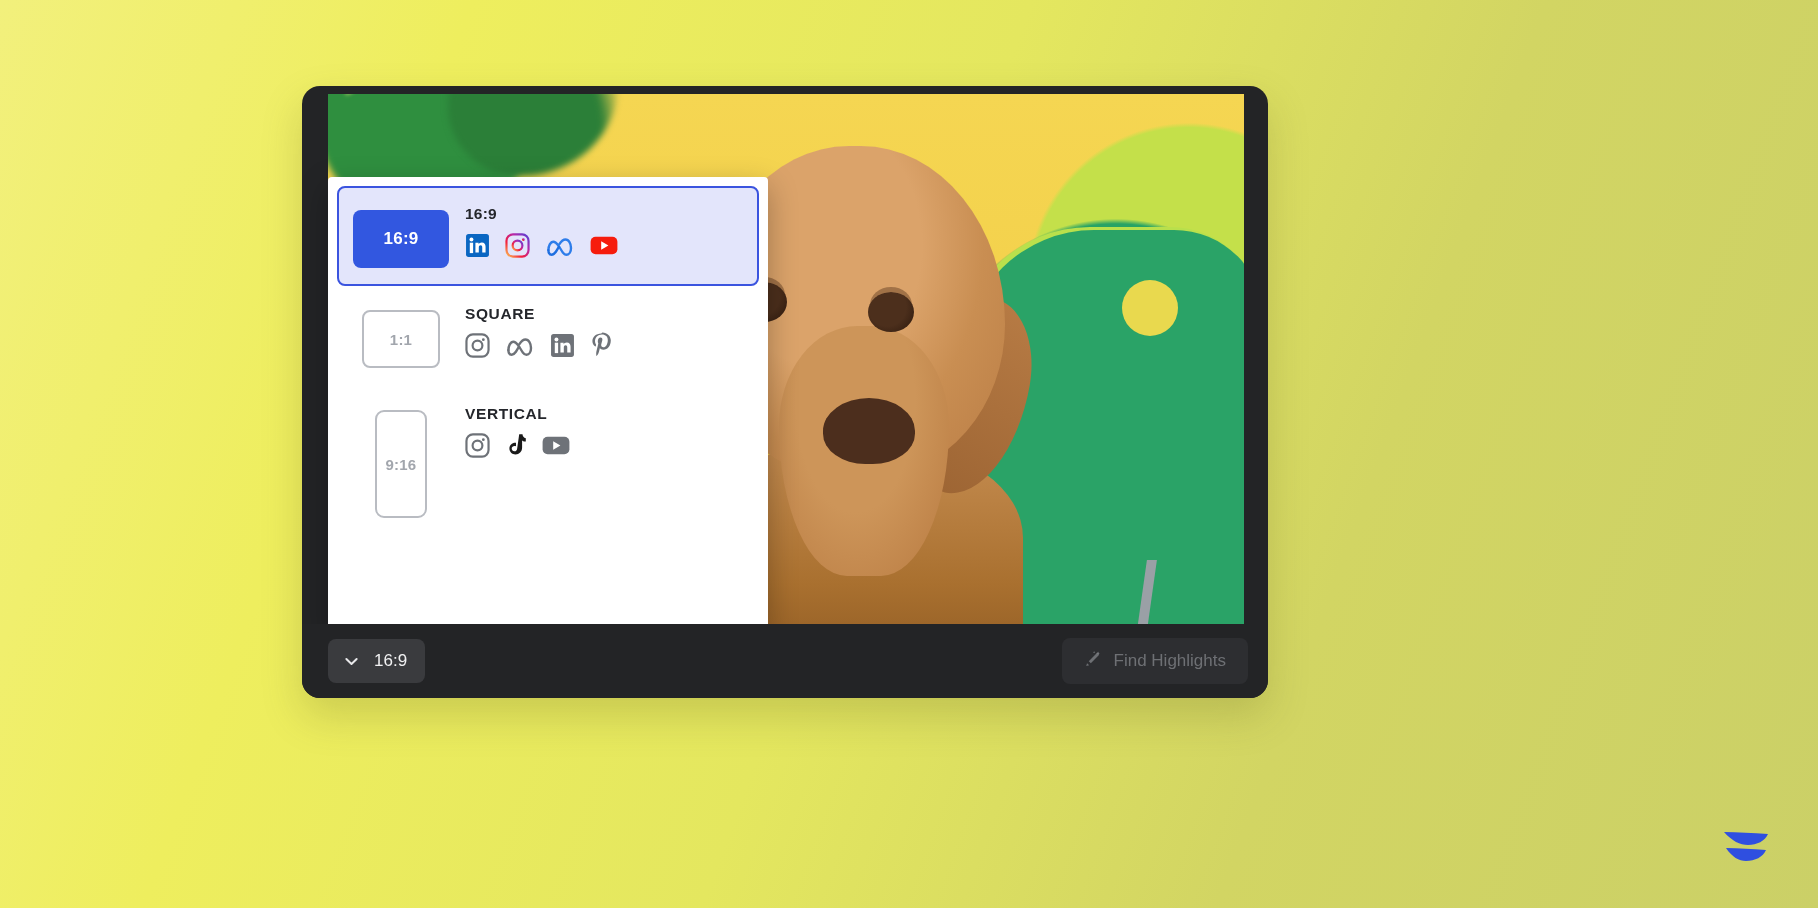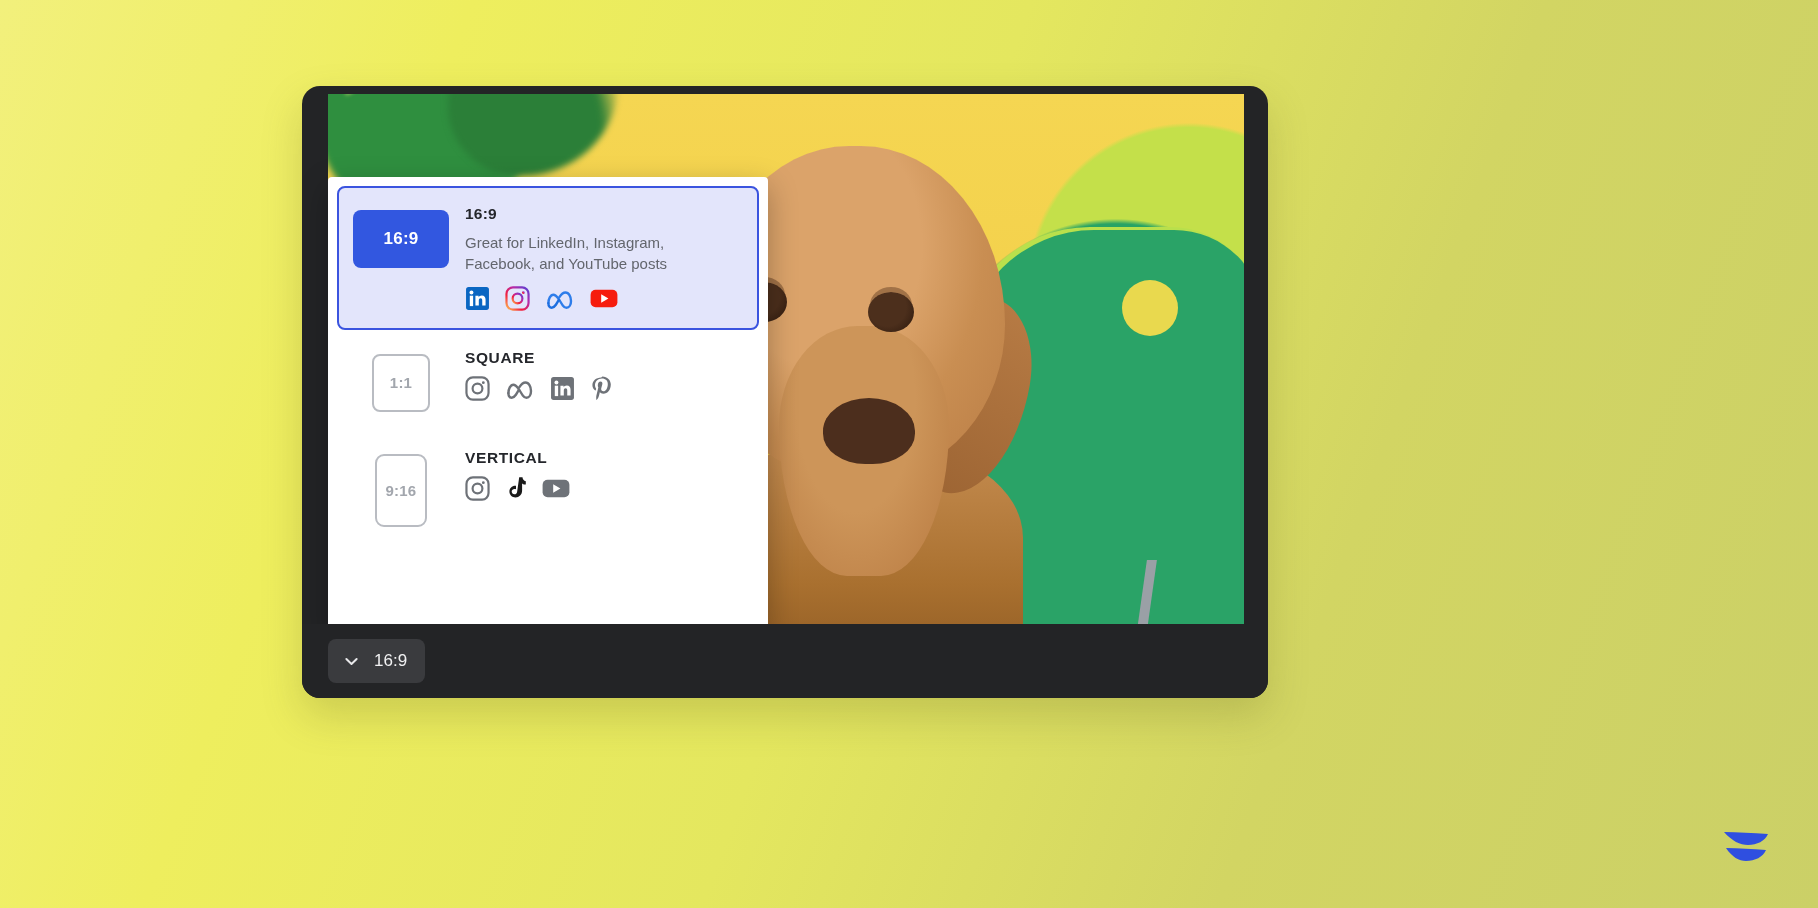--- a/index.html
+++ b/index.html
@@ -217,31 +217,31 @@
   }
   .thumb.wide {
     width: 96px;
     height: 58px;
     border-radius: 8px;
     background: #3257e0;
     color: #ffffff;
     font-size: 17px;
   }
   .thumb.square {
-    width: 58px;
+    width: 78px;
     height: 58px;
     border-radius: 8px;
     border: 2px solid #b9bcc2;
     color: #a2a6ad;
     font-size: 15px;
     background: #fff;
   }
   .thumb.vertical {
     width: 52px;
-    height: 73px;
+    height: 108px;
     border-radius: 9px;
     border: 2px solid #b9bcc2;
     color: #a2a6ad;
     font-size: 15px;
     background: #fff;
   }
 
   .ar-text { flex: 1 1 auto; min-width: 0; padding-top: 1px; }
   .ar-title {
     font-size: 15.5px;
@@ -336,21 +336,20 @@
   </div>
 
   <div class="ar-popover">
 
     <div class="ar-option selected">
       <div class="thumb-wrap">
         <div class="thumb wide">16:9</div>
       </div>
       <div class="ar-text">
         <div class="ar-title">16:9</div>
-        <div class="ar-desc">Great for LinkedIn, Instagram, Facebook, and YouTube posts</div>
         <div class="ar-icons">
 
           <span>
             <svg width="25" height="25" viewBox="0 0 24 24">
               <rect x="1" y="1" width="22" height="22" rx="2.5" fill="#0A66C2"></rect>
               <rect x="4.6" y="9.3" width="3.2" height="10" fill="#fff"></rect>
               <circle cx="6.2" cy="6.2" r="1.9" fill="#fff"></circle>
               <path d="M10 9.3h3.05v1.4c.5-.9 1.6-1.7 3.1-1.7 2.5 0 3.6 1.5 3.6 4.2v5.4h-3.2v-4.8c0-1.3-.5-2-1.6-2-1 0-1.7.7-1.7 2v4.8H10z" fill="#fff"></path>
             </svg>
           </span>
@@ -461,20 +460,31 @@
       <span class="chev">
         <svg width="19" height="19" viewBox="0 0 20 20">
           <path d="M4.6 7.4L10 12.6l5.4-5.2" fill="none" stroke="#E8E8EA" stroke-width="2.1" stroke-linecap="round" stroke-linejoin="round"></path>
         </svg>
       </span>
       <span>16:9</span>
     </button>
 
     <div class="spacer"></div>
 
+    <button class="find-highlights">
+      <span>
+        <svg width="18" height="18" viewBox="0 0 20 20">
+          <path d="M14.6 3.1l2.3 2.3L7.6 14.7l-2.3-2.3z" fill="#6E7074"></path>
+          <path d="M3.4 14.6l2.3 2.3-3.2.9z" fill="#6E7074"></path>
+          <path d="M15.6 1.6l.55 1.35 1.35.55-1.35.55-.55 1.35-.55-1.35L13.7 3.5l1.35-.55z" fill="#83868a"></path>
+          <path d="M11.2 1.2l.35.9.9.35-.9.35-.35.9-.35-.9-.9-.35.9-.35z" fill="#83868a"></path>
+        </svg>
+      </span>
+      <span>Find Highlights</span>
+    </button>
   </div>
 
 </div>
 
 <div class="brand-logo">
   <svg width="54" height="44" viewBox="0 0 54 44">
     <path d="M4 6c14 0 28 1 44 2-3 7-11 11-20 11-8 0-16-4-24-13z" fill="#2F4FE0"></path>
     <path d="M6 22c13 0 26 1 40 2-3 7-11 11-20 11-7 0-14-4-20-13z" fill="#2F4FE0"></path>
   </svg>
 </div>

